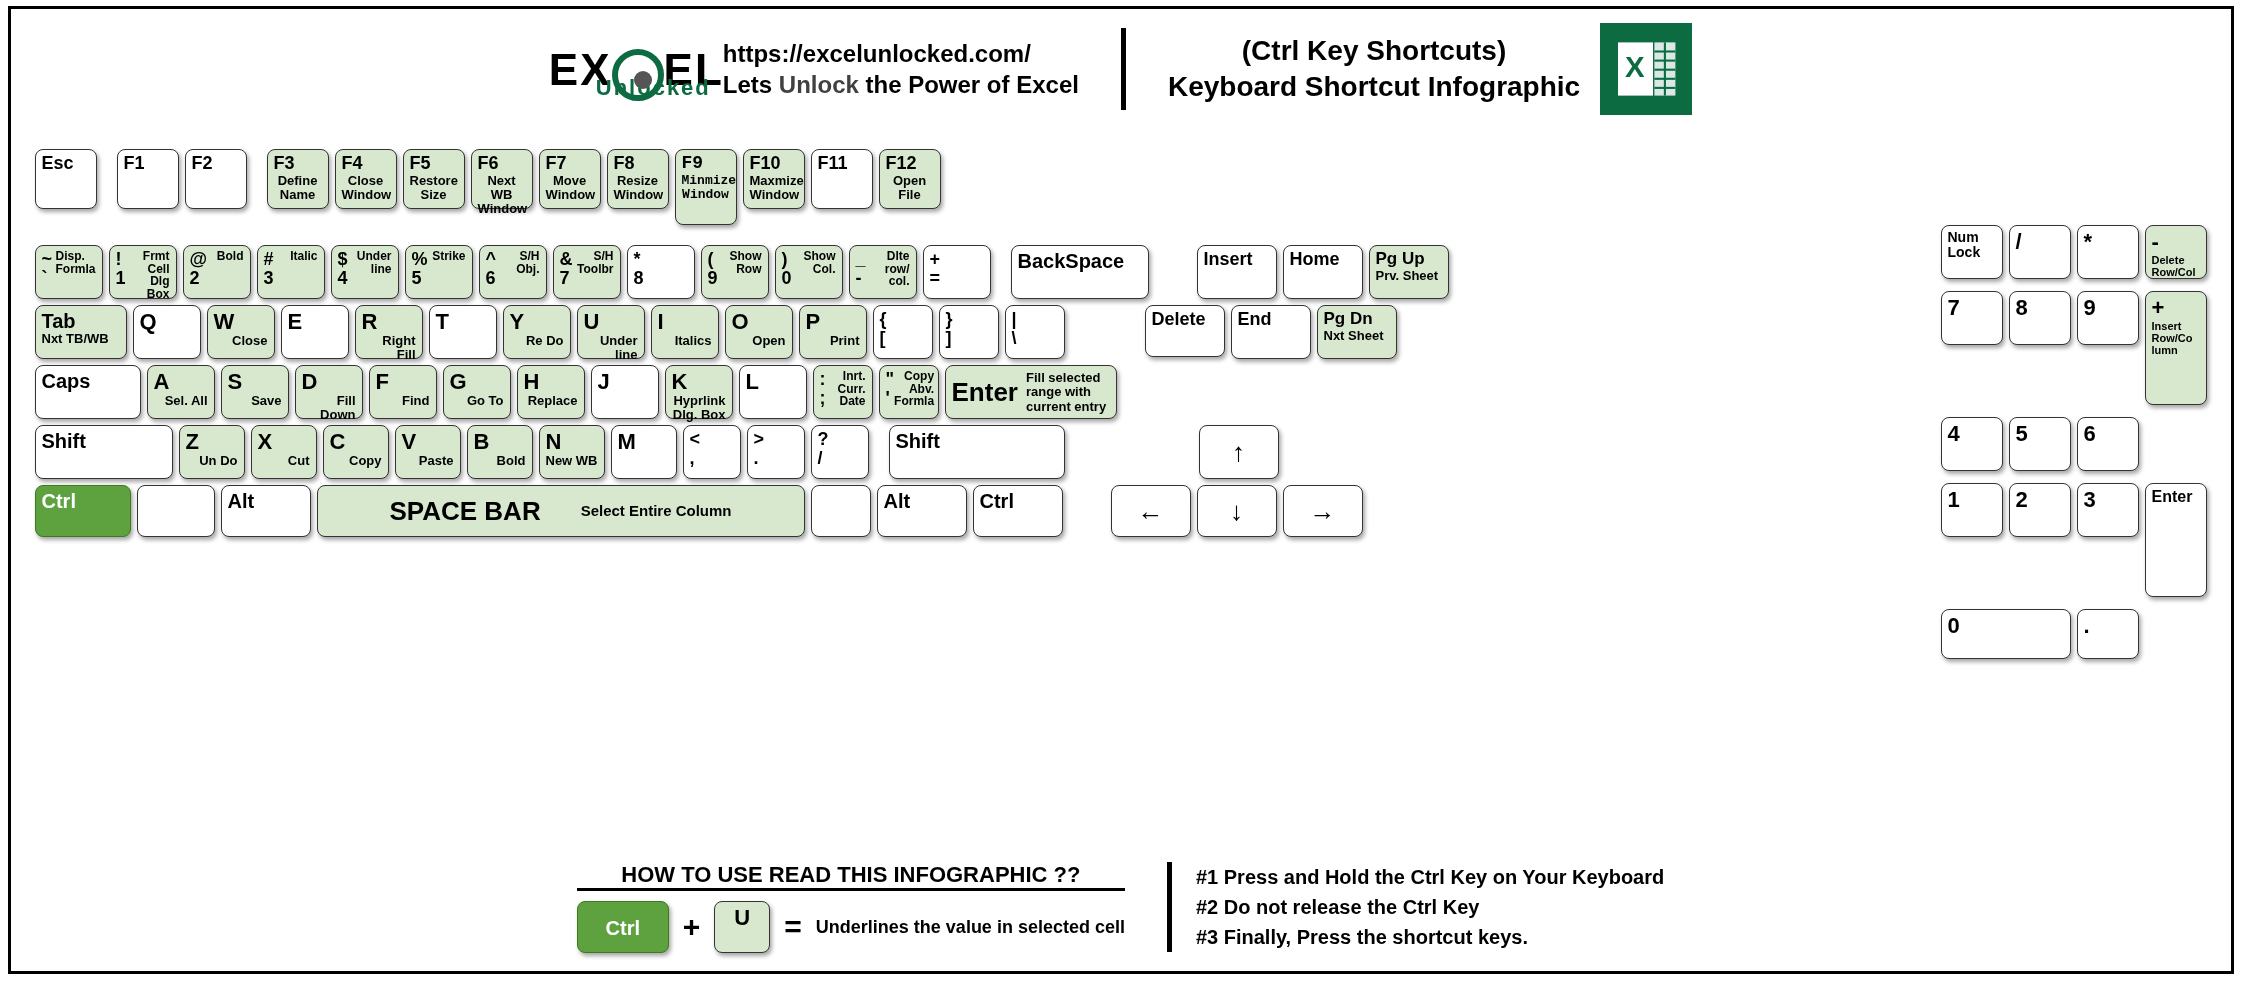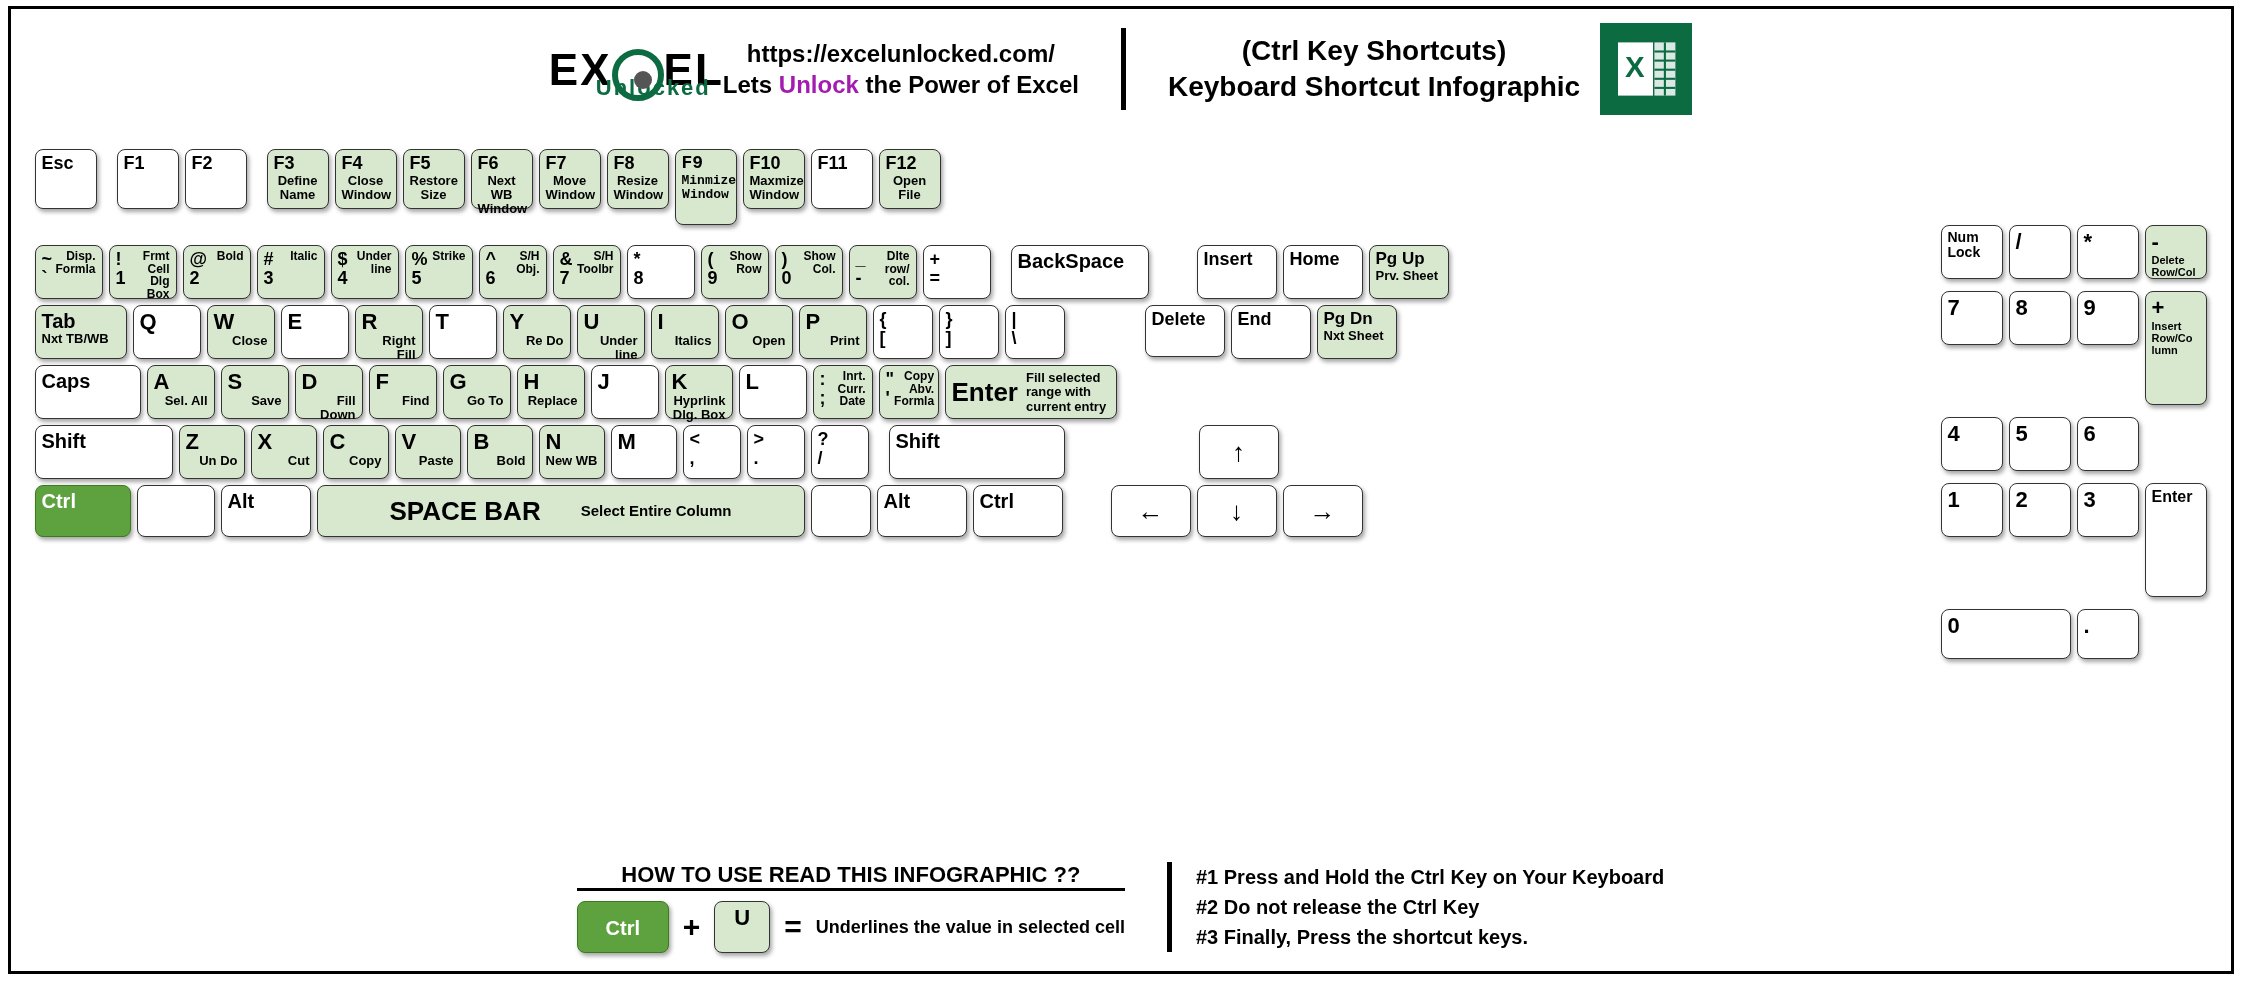--- a/index.html
+++ b/index.html
@@ -4,22 +4,22 @@
 <style>
   * { box-sizing: border-box; margin: 0; padding: 0; }
   body { font-family: Arial, Helvetica, sans-serif; background: #fff; padding: 6px; }
   .page { border: 3px solid #000; width: 2226px; height: 968px; position: relative; margin: 0 auto; }
   
   .hdr { display: flex; align-items: center; justify-content: center; gap: 20px; padding: 14px 0 8px 0; }
   .logo { display: flex; align-items: flex-end; font-weight: 700; font-size: 44px; letter-spacing: 2px; }
   .logo .mag { display:inline-block; width:52px; height:52px; border:6px solid #0d6b42; border-radius:50%; position:relative; top:6px; }
   .logo .mag::after { content:""; position:absolute; width:18px; height:18px; background:#555; border-radius:50%; left:16px; top:16px; }
   .logo small { font-size: 22px; font-weight:700; color:#0d6b42; margin-left:-128px; margin-bottom:-6px; }
-  .tagline { font-size: 24px; font-weight: 700; text-align: center; line-height: 1.3; }
-  .tagline .unlock { color: #a21caf; }
+  .tagline { font-size: 24px; font-weight: 700; text-align: left; line-height: 1.3; }
+  .tagline .unlock { color: #404040; }
   .vdiv { width: 5px; height: 82px; background: #000; margin: 0 22px; }
   .title { font-size: 28px; font-weight: 700; text-align: center; line-height:1.3; }
   .excel-ico { width:92px; height:92px; background:#0d6b42; display:flex; align-items:center; justify-content:center; }
   .excel-ico svg { width:70px; height:70px; }
   
   .kbd { position:absolute; top:140px; left:24px; right:24px; }
   .row { display:flex; gap:6px; margin-bottom:6px; align-items:stretch; }
   .key { border:1.5px solid #333; border-radius:8px; background:#fff; padding:4px 6px 3px 6px;
          display:flex; flex-direction:column; justify-content:flex-start; font-size:15px; line-height:1.1;
          box-shadow: 2px 3px 4px rgba(0,0,0,.35); position:relative; }
@@ -144,21 +144,21 @@
         </div>
       </div>
     <div style="height:14px"></div>
 
     <div class="row" id="r1">
         <div class="key dual green" style="width: 68px; height: 54px;">
           <div class="col">
             <span class="t">~</span>
             <span class="t">`</span>
           </div>
-          <div class="col" style="text-align:right">
+          <div class="col" style="">
             <span class="d">Disp.</span>
             <span class="d">Formla</span>
           </div>
         </div>
         <div class="key dual green" style="width: 68px; height: 54px;">
           <div class="col">
             <span class="t">!</span>
             <span class="t">1</span>
           </div>
           <div class="col" style="text-align:right">

